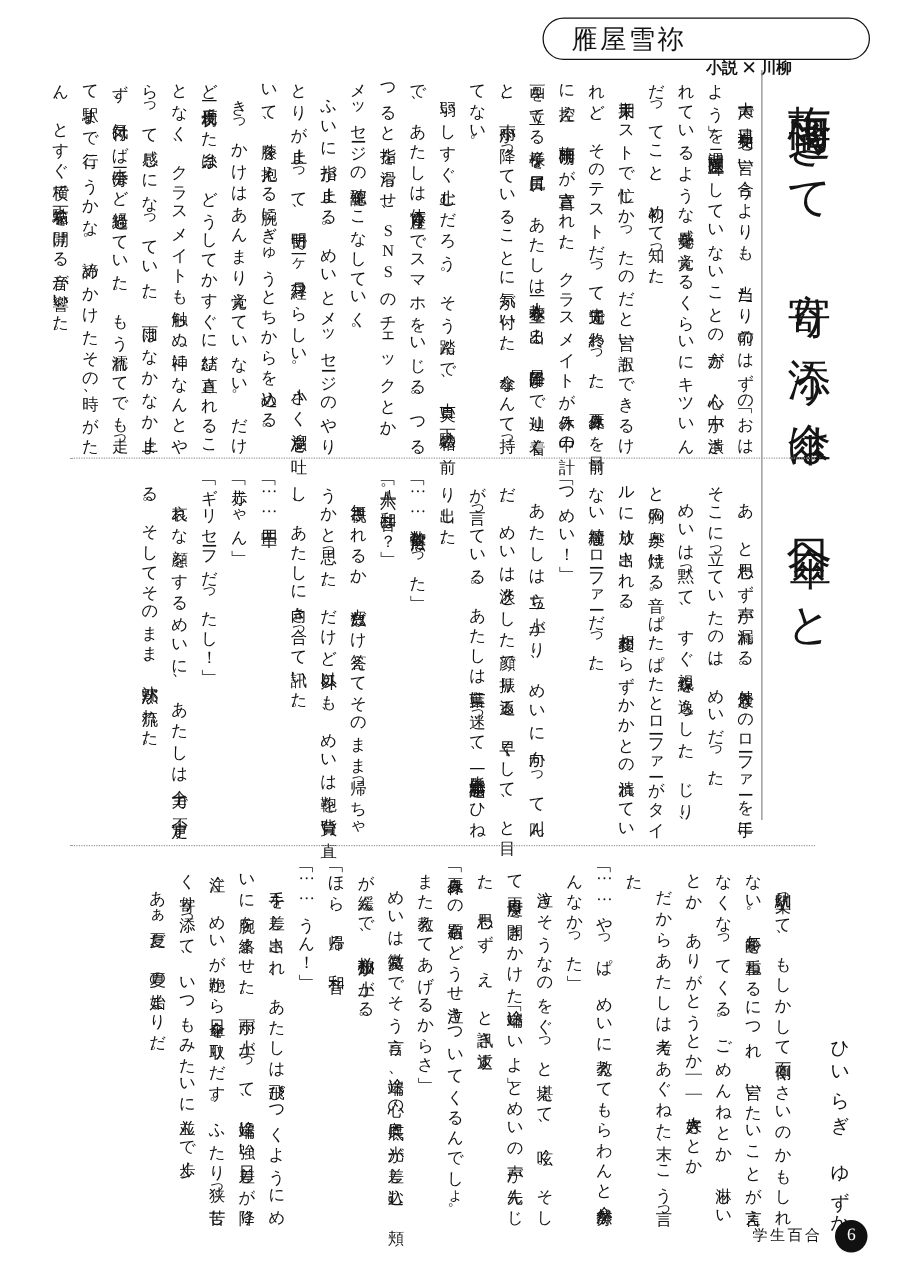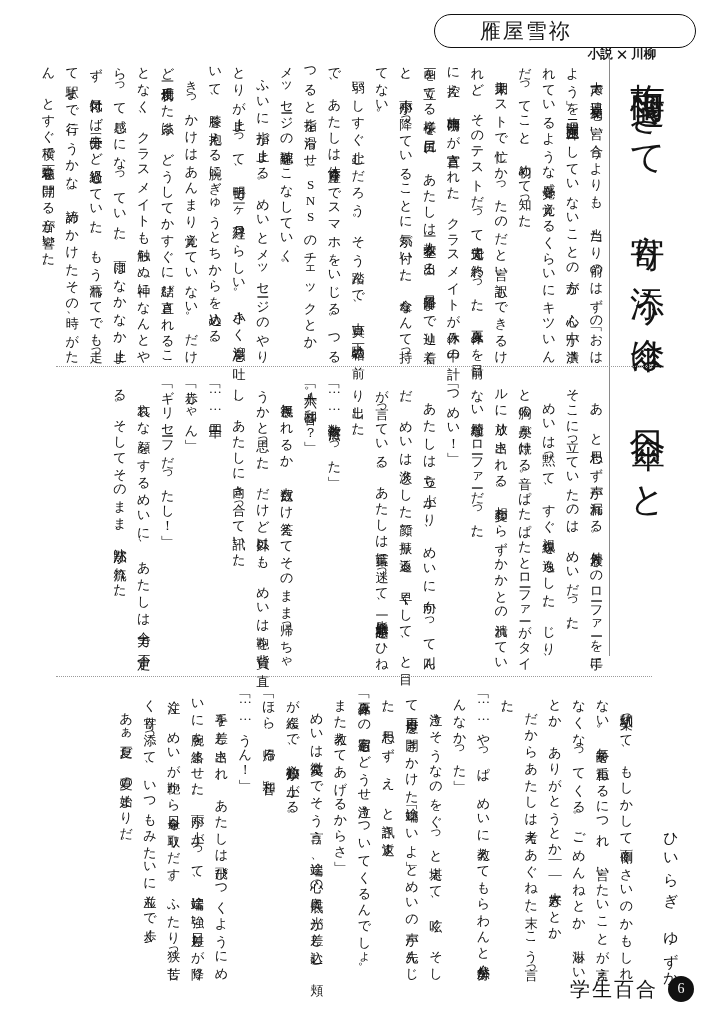--- a/index.html
+++ b/index.html
@@ -36,21 +36,21 @@
     top: 0;
     right: 26px;
     height: 34px;
     min-width: 262px;
     box-sizing: border-box;
     border: 1.4px solid #111;
     border-radius: 18px;
     background: #fff;
     display: flex;
     align-items: center;
-    justify-content: center;
+    justify-content: flex-start;
     padding: 0 16px 0 22px;
     gap: 16px;
   }
   .author-name {
     font-size: 21px;
     letter-spacing: 2px;
     font-family: "Liberation Serif", "DejaVu Serif", serif;
     white-space: nowrap;
     line-height: 1;
   }
@@ -169,23 +169,23 @@
   
   .footer {
     position: absolute;
     bottom: 22px;
     right: 28px;
     display: flex;
     align-items: center;
     gap: 10px;
   }
   .footer-label {
-    font-size: 20px;
+    font-size: 12px;
     letter-spacing: 2px;
-    font-family: Liberation Serif, serif;
+    font-family: Liberation Mono, monospace;
     line-height: 1;
     margin-left: 44px;
   }
   .page-badge {
     width: 26px;
     height: 26px;
     border-radius: 50%;
     background: #111;
     color: #fff;
     display: flex;

